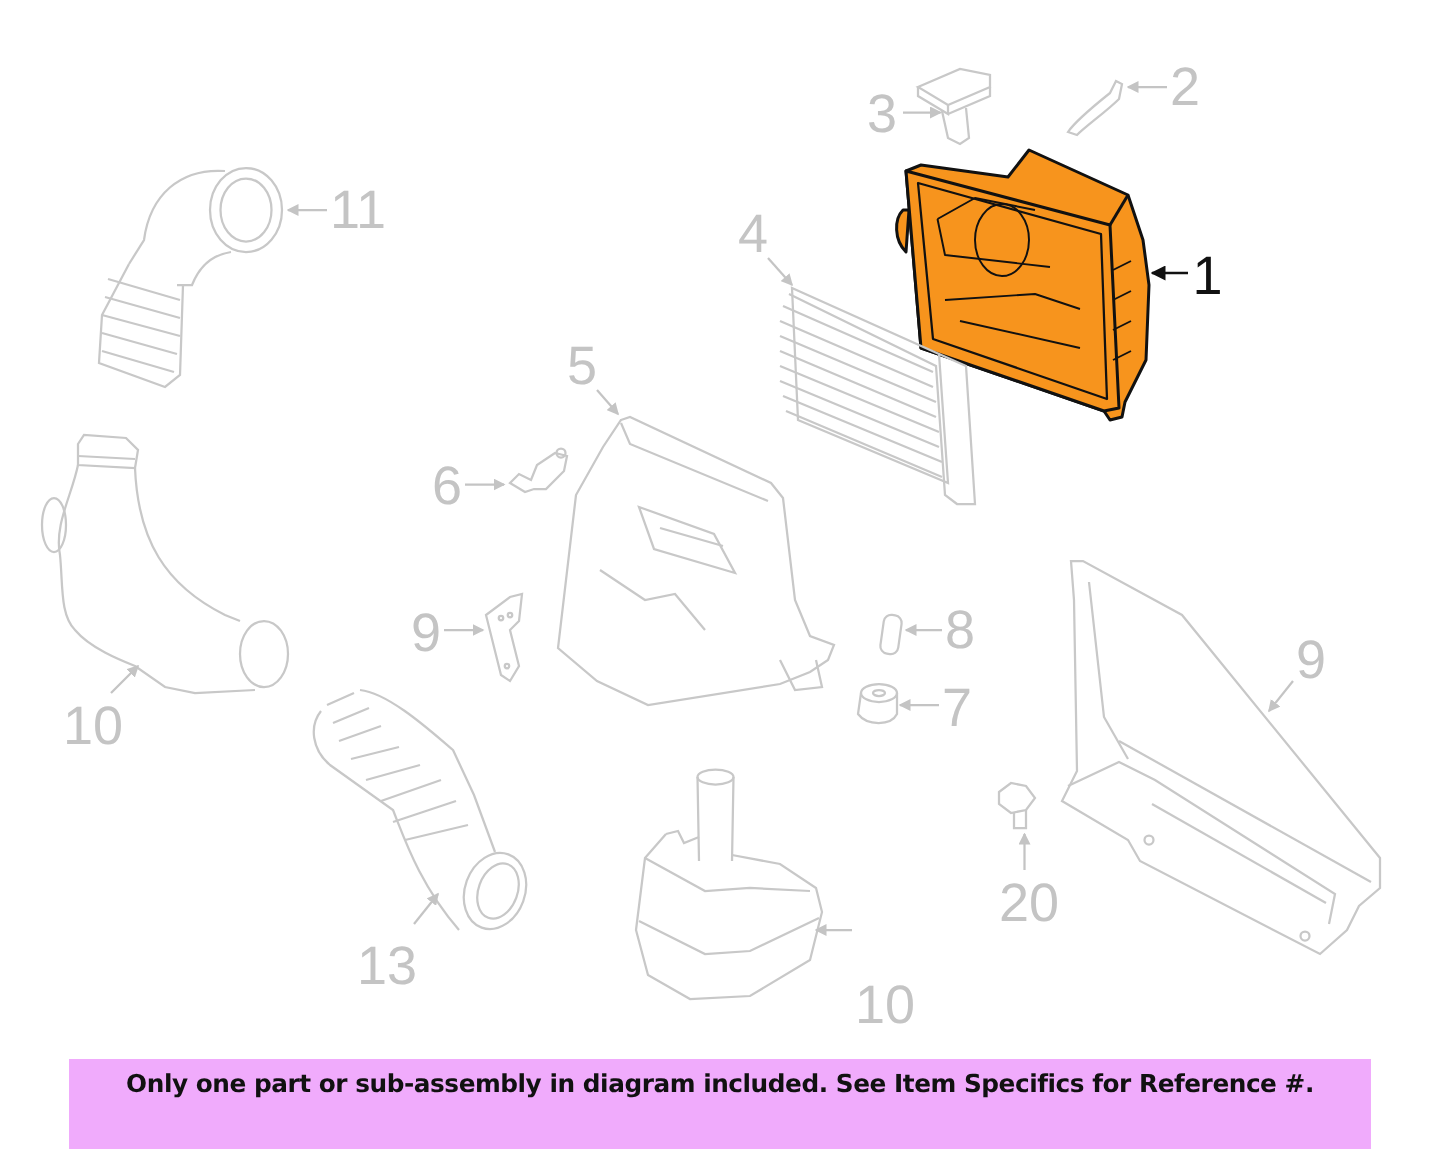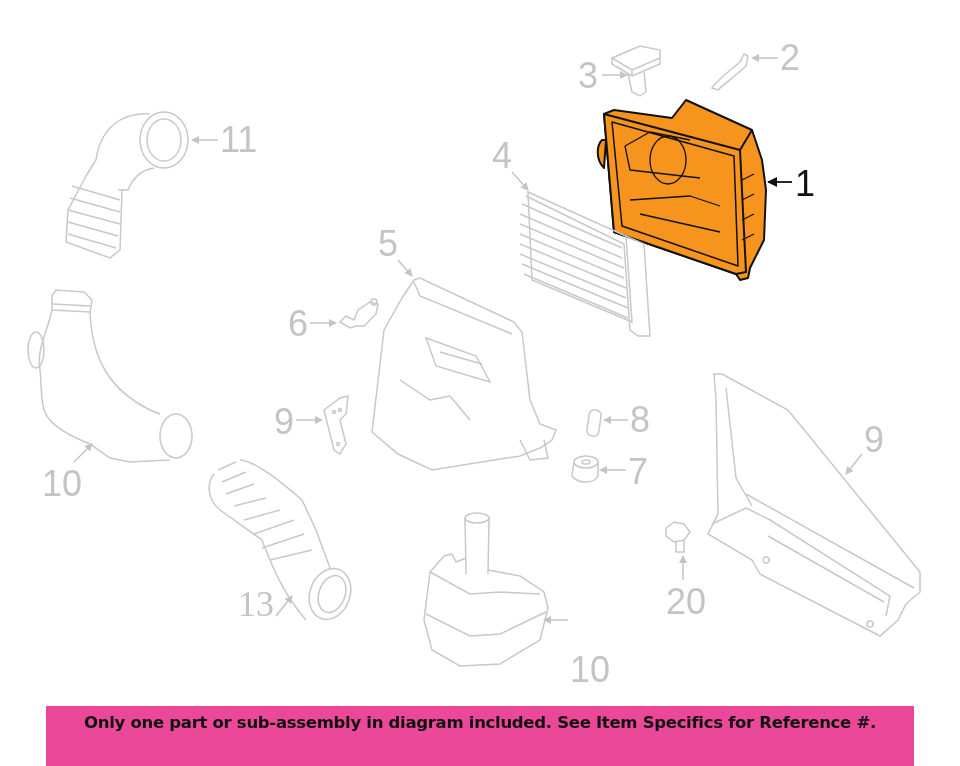--- a/index.html
+++ b/index.html
@@ -1,20 +1,20 @@
 <!DOCTYPE html>
 <html><head>
 <meta charset="utf-8">
 <style>
   html, body { margin: 0; padding: 0; background: #ffffff; }
   body { width: 960px; height: 766px; position: relative; overflow: hidden; font-family: "Liberation Sans", sans-serif; }
   #diagram { position: absolute; left: 0; top: 0; width: 960px; height: 766px; }
   .callout { position: absolute; font-family: "Liberation Sans", sans-serif; font-size: 36px; line-height: 1; color: #c4c4c4; }
   .callout.active { color: #111111; }
-  #banner { position: absolute; left: 46px; top: 706px; width: 868px; height: 60px; background: #ec4899;
+  #banner { position: absolute; left: 46px; top: 706px; width: 868px; height: 60px; background: #f0abfc;
     box-sizing: border-box; padding: 4px 0 0 0; text-align: center; }
   #banner .line { font-family: "DejaVu Sans", sans-serif; font-weight: bold; font-size: 16.5px; line-height: 25px;
     color: #111; letter-spacing: -0.3px; white-space: nowrap; }
 </style>
 </head>
 <body>
 
 <svg id="diagram" viewBox="0 0 960 766" xmlns="http://www.w3.org/2000/svg">
   <defs>
     <marker id="ag" markerWidth="8" markerHeight="8" refX="7" refY="4" orient="auto" markerUnits="userSpaceOnUse">
@@ -158,19 +158,19 @@
 <div class="callout" style="left:578px;top:58px;">3</div>
 <div class="callout" style="left:492px;top:138px;">4</div>
 <div class="callout" style="left:378px;top:226px;">5</div>
 <div class="callout" style="left:288px;top:306px;">6</div>
 <div class="callout" style="left:628px;top:454px;">7</div>
 <div class="callout" style="left:630px;top:402px;">8</div>
 <div class="callout" style="left:274px;top:404px;">9</div>
 <div class="callout" style="left:570px;top:604px;margin-top:48px;">10</div>
 <div class="callout" style="left:220px;top:122px;">11</div>
 <div class="callout" style="left:42px;top:466px;">10</div>
-<div class="callout" style="left:238px;top:586px;font-family:Liberation Serif, serif;">13</div>
+<div class="callout" style="left:238px;top:626px;">13</div>
 <div class="callout" style="left:864px;top:422px;">9</div>
 <div class="callout" style="left:666px;top:584px;">20</div>
 
 <div id="banner">
   <div class="line">Only one part or sub-assembly in diagram included. See Item Specifics for Reference #.</div>
 </div>
 
 </body></html>

